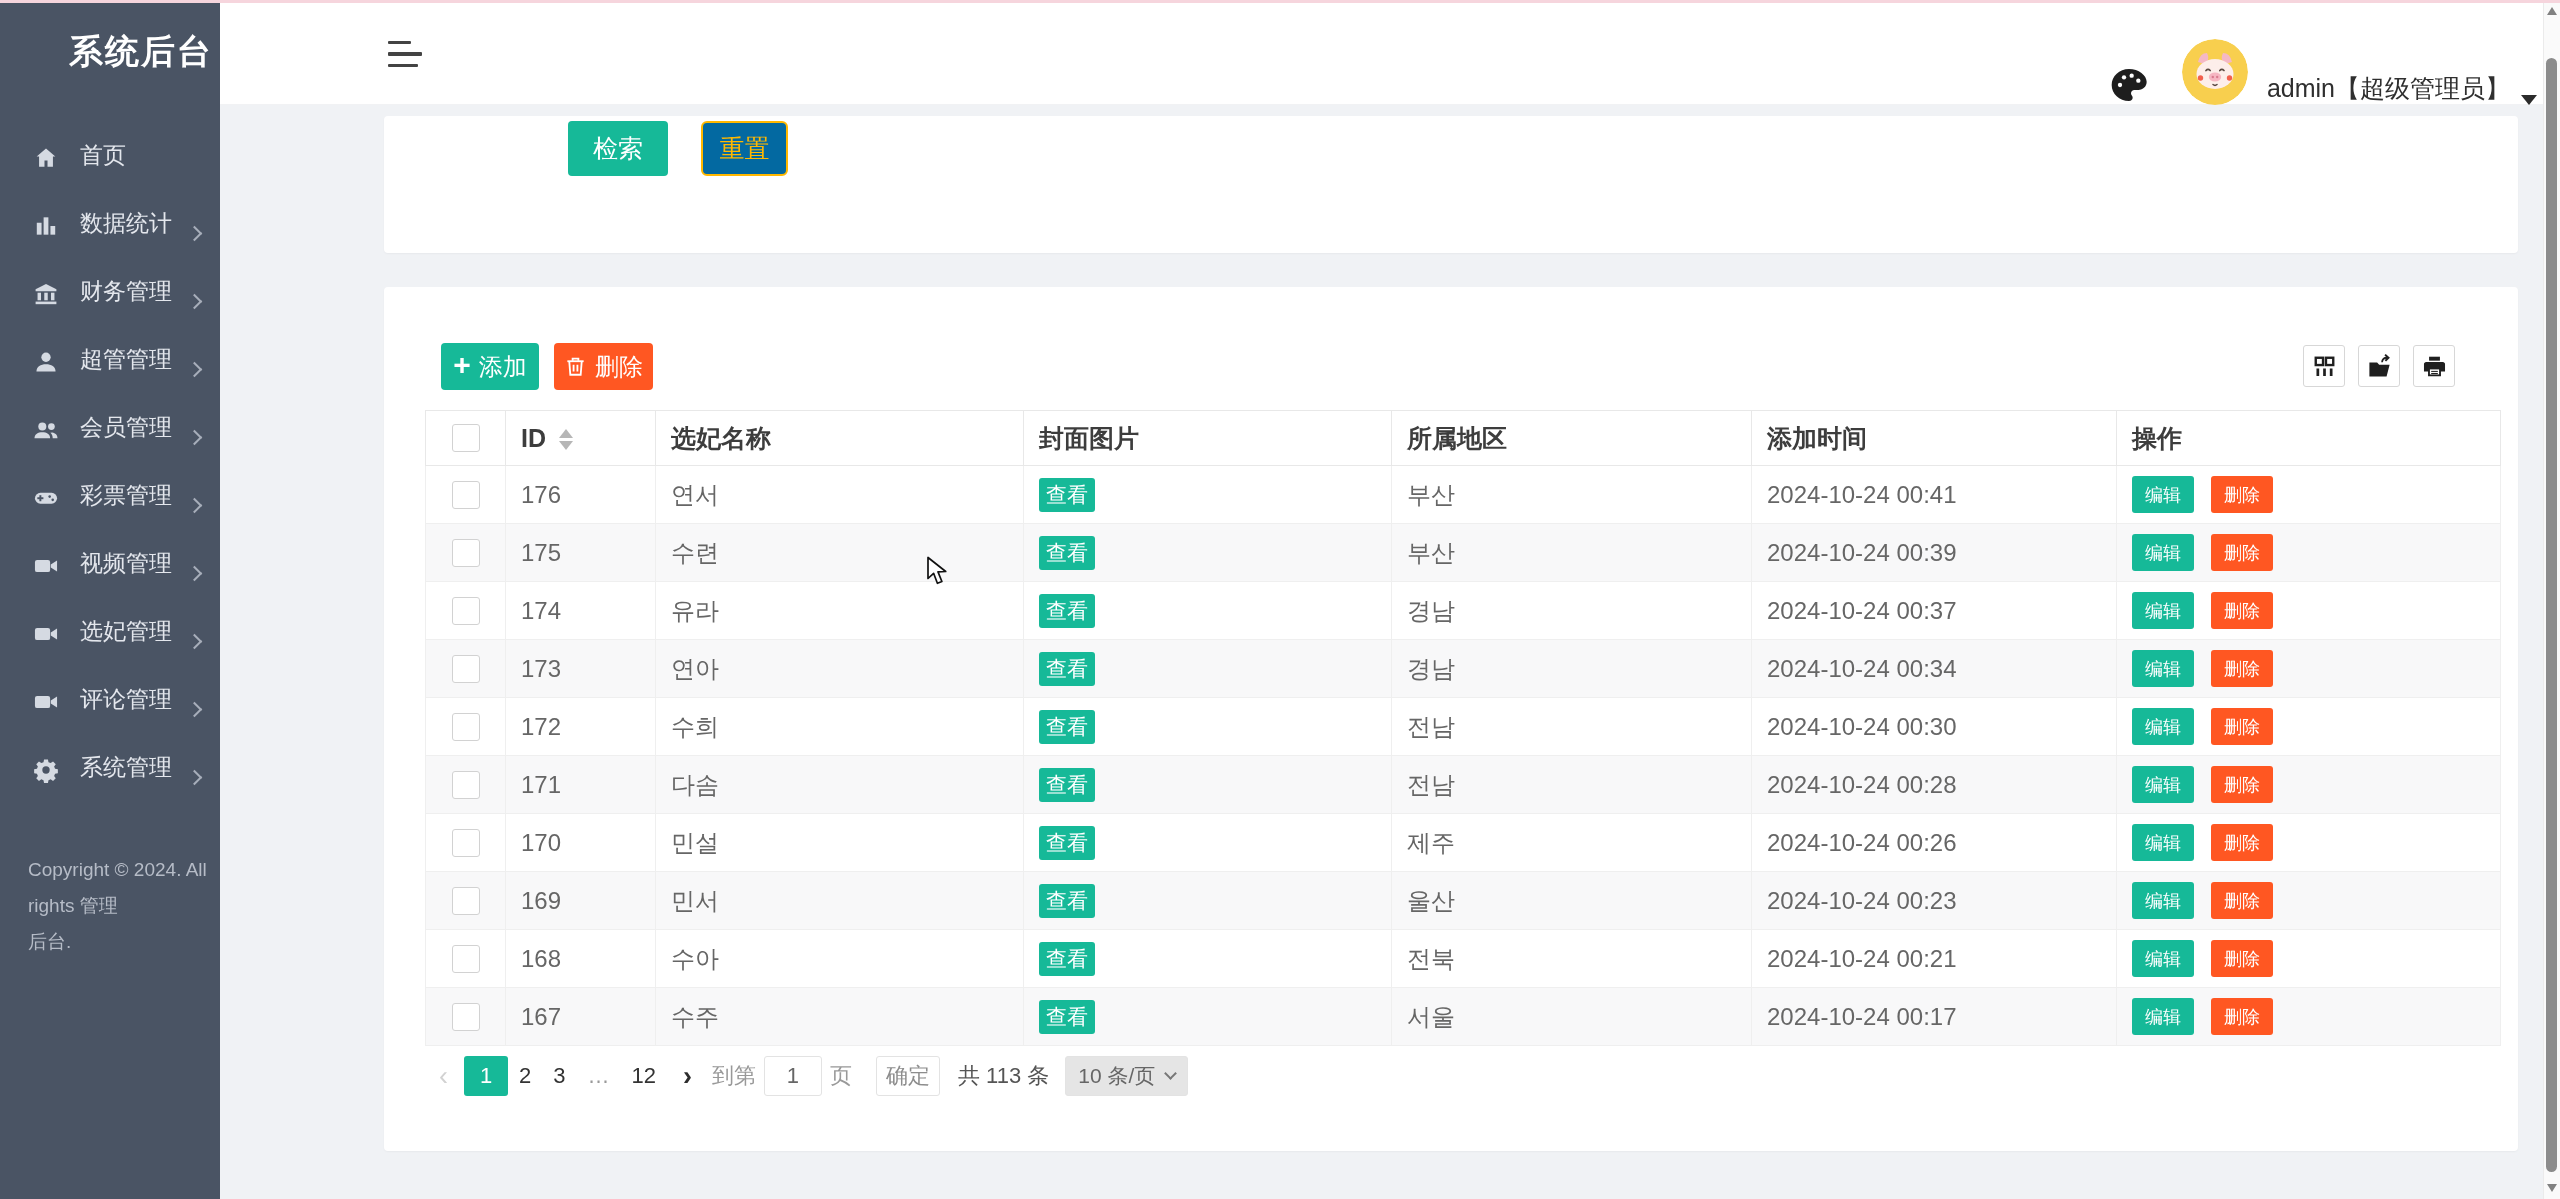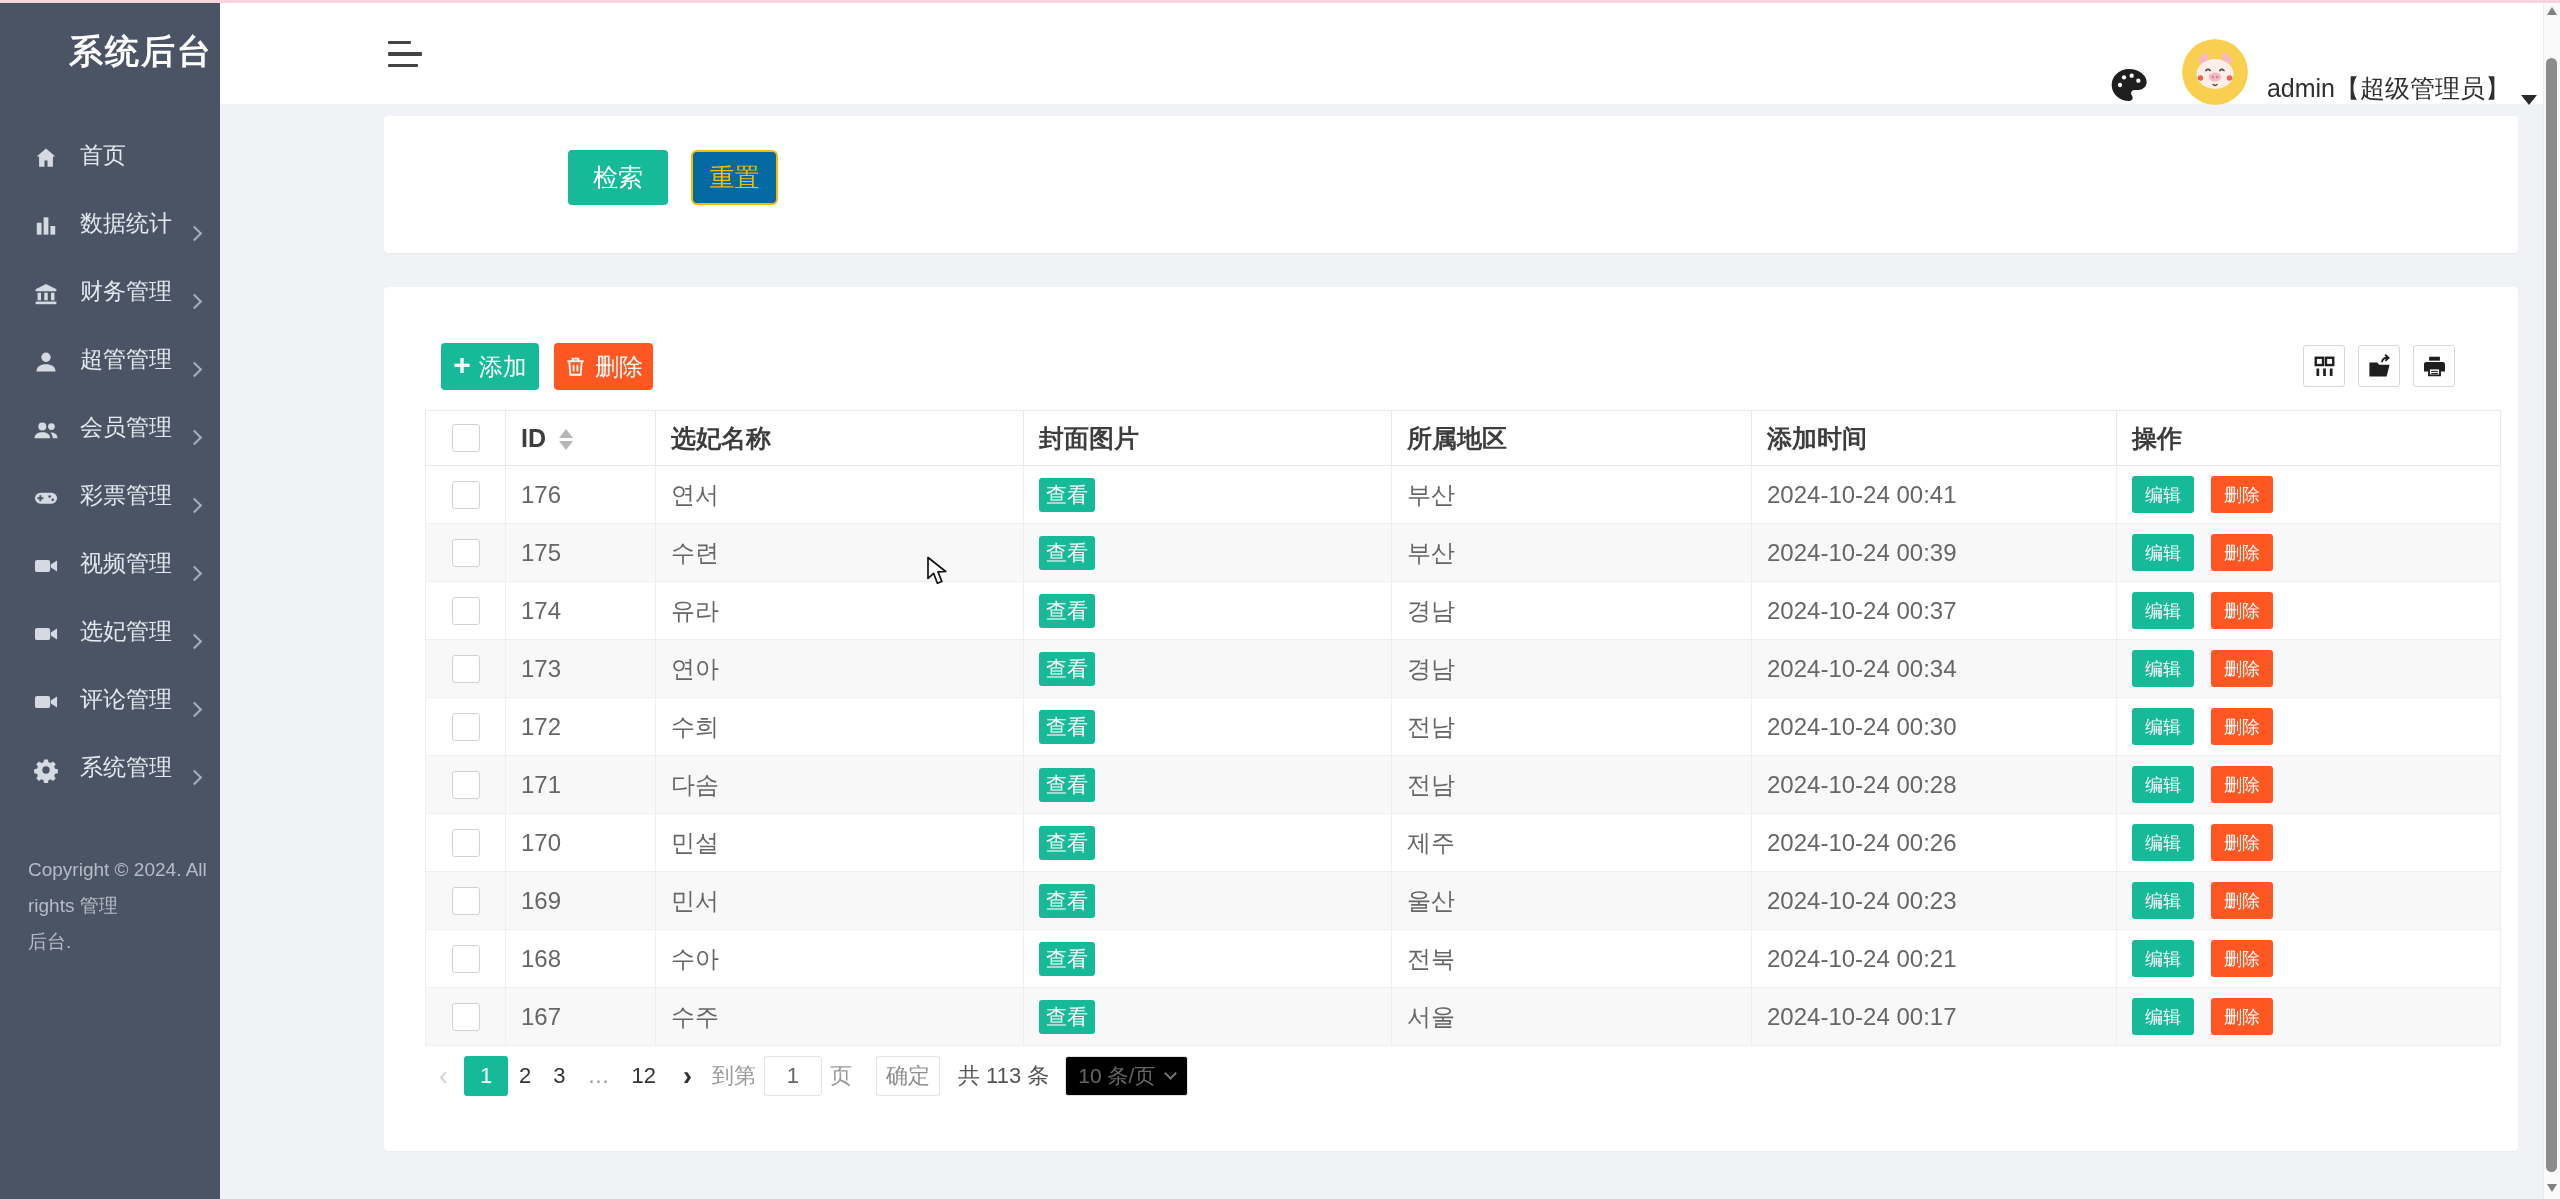--- a/index.html
+++ b/index.html
@@ -35,21 +35,21 @@
   .avatar{width:66px;height:66px;border-radius:50%;overflow:hidden;cursor:pointer}
   .user-name{margin-left:19px;font-size:25px;color:#2f2f2f;cursor:pointer;white-space:nowrap}
   .caret-down{margin-left:11px;width:0;height:0;border-left:8px solid transparent;border-right:8px solid transparent;
               border-top:10px solid #2b2b2b}
 
   
   .card{position:absolute;left:164px;width:2134px;background:#fff;border-radius:4px;
         box-shadow:0 1px 2px rgba(0,0,0,.04)}
   .card-search{top:113px;height:137px}
   .card-table{top:284px;height:864px}
-  .search-actions{position:absolute;left:184px;top:34px;display:flex;gap:23px}
+  .search-actions{position:absolute;left:184px;top:5px;display:flex;gap:33px}
   .btn{display:inline-flex;align-items:center;justify-content:center;cursor:pointer;border:none;white-space:nowrap}
   .btn-search{width:100px;height:55px;background:var(--primary,#16b998);color:#fff;font-size:25px;border-radius:4px}
   .btn-reset{width:87px;height:55px;background:#0369a1;color:var(--warning,#ffb800);
              border:2px solid var(--warning,#ffb800);font-size:25px;border-radius:6px}
 
   .table-toolbar-left{position:absolute;left:57px;top:56px;display:flex;gap:15px}
   .btn-add{width:98px;height:47px;background:var(--primary,#16b998);color:#fff;font-size:24px;border-radius:4px;gap:8px}
   .btn-delete{width:99px;height:47px;background:var(--danger,#ff5722);color:#fff;font-size:24px;border-radius:4px;gap:8px}
   .plus-glyph{font-size:30px;font-weight:bold;line-height:1;margin-top:-3px}
   .trash-glyph{display:inline-flex}.trash-glyph svg{width:23px;height:23px}
@@ -86,21 +86,21 @@
   .pg-page.active{background:var(--primary,#16b998);color:#fff;border-radius:3px;width:44px;min-width:44px;padding:0;cursor:default}
   .pg-ellipsis{color:#999;padding:0 11px}
   .pg-next{color:#2d2d2d;font-size:27px;font-weight:bold;margin:0 12px 0 16px;cursor:pointer}
   .pg-label{color:#999;margin:0 8px;white-space:nowrap}
   .pg-input{width:58px;height:40px;border:1px solid #e3e3e3;border-radius:3px;text-align:center;
             font-size:22px;color:#666;outline:none;font-family:inherit}
   .pg-confirm{width:64px;height:40px;border:1px solid #e3e3e3;border-radius:3px;color:#8d8d8d;background:#fff;
               display:flex;align-items:center;justify-content:center;margin:0 16px;cursor:pointer}
   .pg-total{color:#555;margin:0 16px 0 2px;white-space:nowrap}
   .pg-select{height:40px;border:1px solid #e3e3e3;border-radius:3px;display:flex;align-items:center;
-             padding:0 12px;color:#666;cursor:pointer;gap:11px;font-size:21px;background:#000000;white-space:nowrap}
+             padding:0 12px;color:#666;cursor:pointer;gap:11px;font-size:21px;background:#e5e5e5;white-space:nowrap}
   .pg-select-caret{width:9px;height:9px;border-right:2px solid #777;border-bottom:2px solid #777;
                    transform:rotate(45deg);margin-top:-5px}
 
   
   .scrollbar{position:absolute;right:0;top:0;width:17px;height:1199px;background:#fafafa;
              border-left:1px solid #ebebeb;z-index:50}
   .sb-up{position:absolute;left:3px;top:7px;width:0;height:0;border-left:5px solid transparent;
          border-right:5px solid transparent;border-bottom:8px solid #818181;cursor:pointer}
   .sb-down{position:absolute;left:3px;bottom:7px;width:0;height:0;border-left:5px solid transparent;
            border-right:5px solid transparent;border-top:8px solid #818181;cursor:pointer}

